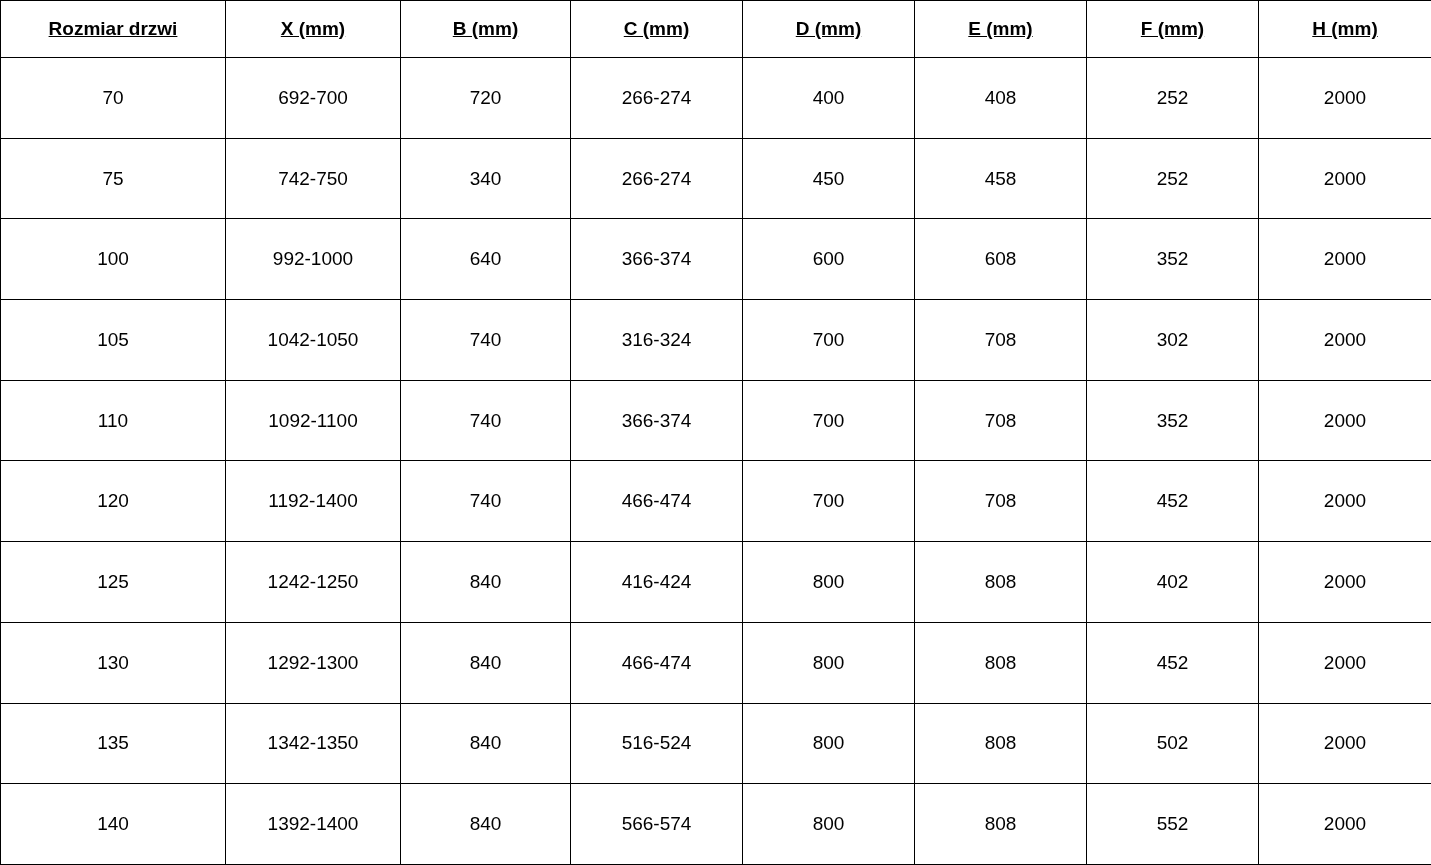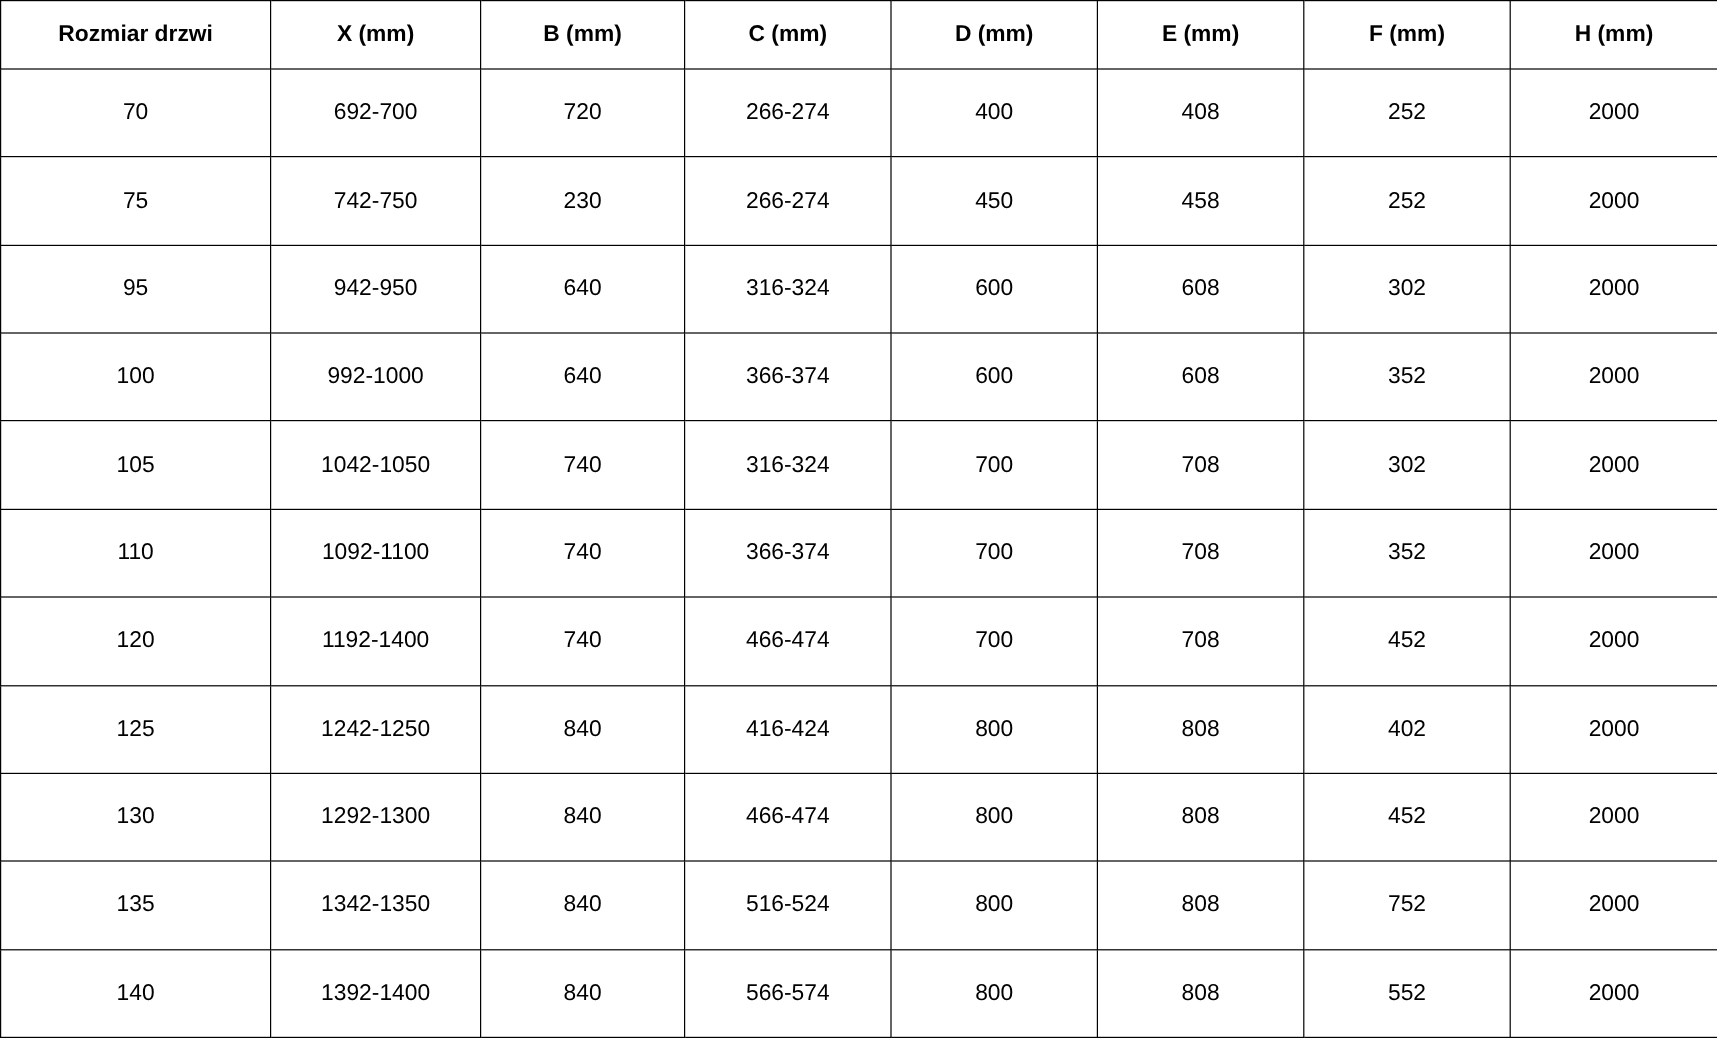--- a/index.html
+++ b/index.html
@@ -25,20 +25,21 @@
     border: 1px solid #000000;
     text-align: center;
     vertical-align: middle;
     font-size: 19px;
     padding: 0;
     white-space: nowrap;
   }
   table.spec-table th {
     font-weight: bold;
     height: 56px;
+    text-decoration: underline;
   }
   table.spec-table td {
     font-weight: normal;
     height: 54px;
   }
   
   col.c0 { width: 225px; }
   col.c1 { width: 175px; }
   col.c2 { width: 170px; }
   col.c3 { width: 172px; }
@@ -80,35 +81,25 @@
       <td>720</td>
       <td>266-274</td>
       <td>400</td>
       <td>408</td>
       <td>252</td>
       <td>2000</td>
     </tr>
     <tr>
       <td>75</td>
       <td>742-750</td>
-      <td>230</td>
+      <td>340</td>
       <td>266-274</td>
       <td>450</td>
       <td>458</td>
       <td>252</td>
-      <td>2000</td>
-    </tr>
-    <tr>
-      <td>95</td>
-      <td>942-950</td>
-      <td>640</td>
-      <td>316-324</td>
-      <td>600</td>
-      <td>608</td>
-      <td>302</td>
       <td>2000</td>
     </tr>
     <tr>
       <td>100</td>
       <td>992-1000</td>
       <td>640</td>
       <td>366-374</td>
       <td>600</td>
       <td>608</td>
       <td>352</td>
@@ -164,21 +155,21 @@
       <td>452</td>
       <td>2000</td>
     </tr>
     <tr>
       <td>135</td>
       <td>1342-1350</td>
       <td>840</td>
       <td>516-524</td>
       <td>800</td>
       <td>808</td>
-      <td>752</td>
+      <td>502</td>
       <td>2000</td>
     </tr>
     <tr>
       <td>140</td>
       <td>1392-1400</td>
       <td>840</td>
       <td>566-574</td>
       <td>800</td>
       <td>808</td>
       <td>552</td>

